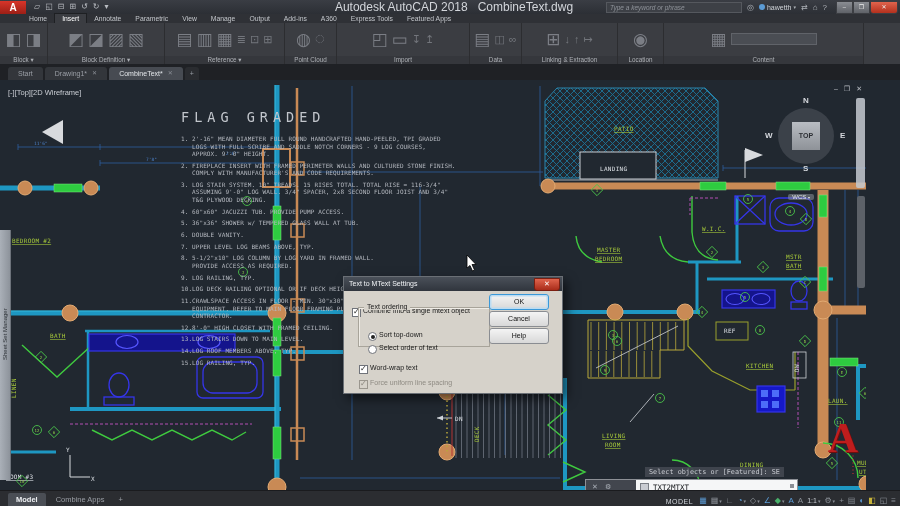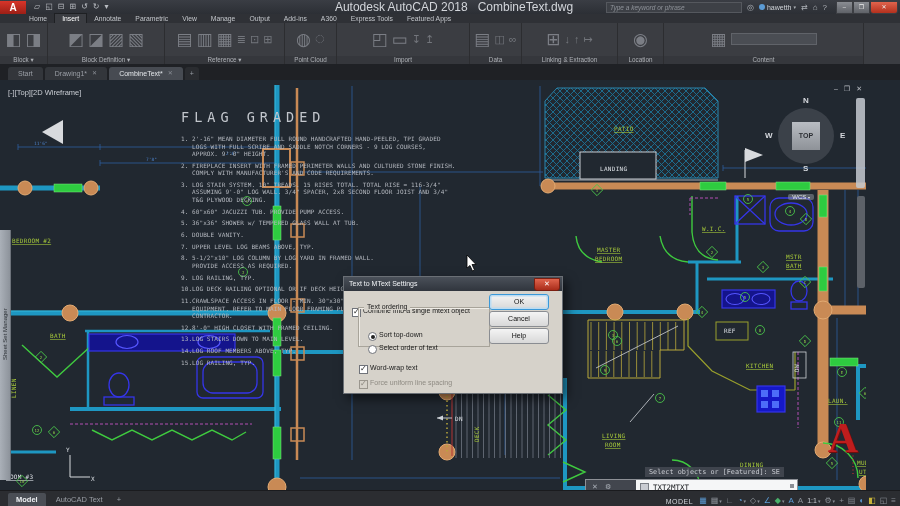--- a/index.html
+++ b/index.html
@@ -749,21 +749,21 @@
     </div>
 
     <svg class="abs" style="left:466px;top:175px" width="14" height="18">
       <polygon points="1,0 1,13 4,10.5 6.5,16 8.5,15 6,9.5 10,9.5" fill="#fff" stroke="#000" stroke-width="0.8"></polygon>
     </svg>
   </div>
 
   <div id="bottombar" class="abs">
     <div id="layout-tabs" style="display:flex;align-items:center;padding-left:8px;gap:2px">
         <div class="ltab active">Model</div>
-        <div class="ltab">AutoCAD Text</div>
+        <div class="ltab">Combine Apps</div>
         <div class="ltab plus">+</div>
       </div>
     <div id="status">
       <span class="st-model">MODEL</span>
     <div class="sico">
           <span style="color: rgb(91, 155, 213);">▦</span>
         </div>
         <div class="sico">
           <span style="color: rgb(138, 143, 150);">▦</span>
           <span class="dd">▾</span>

